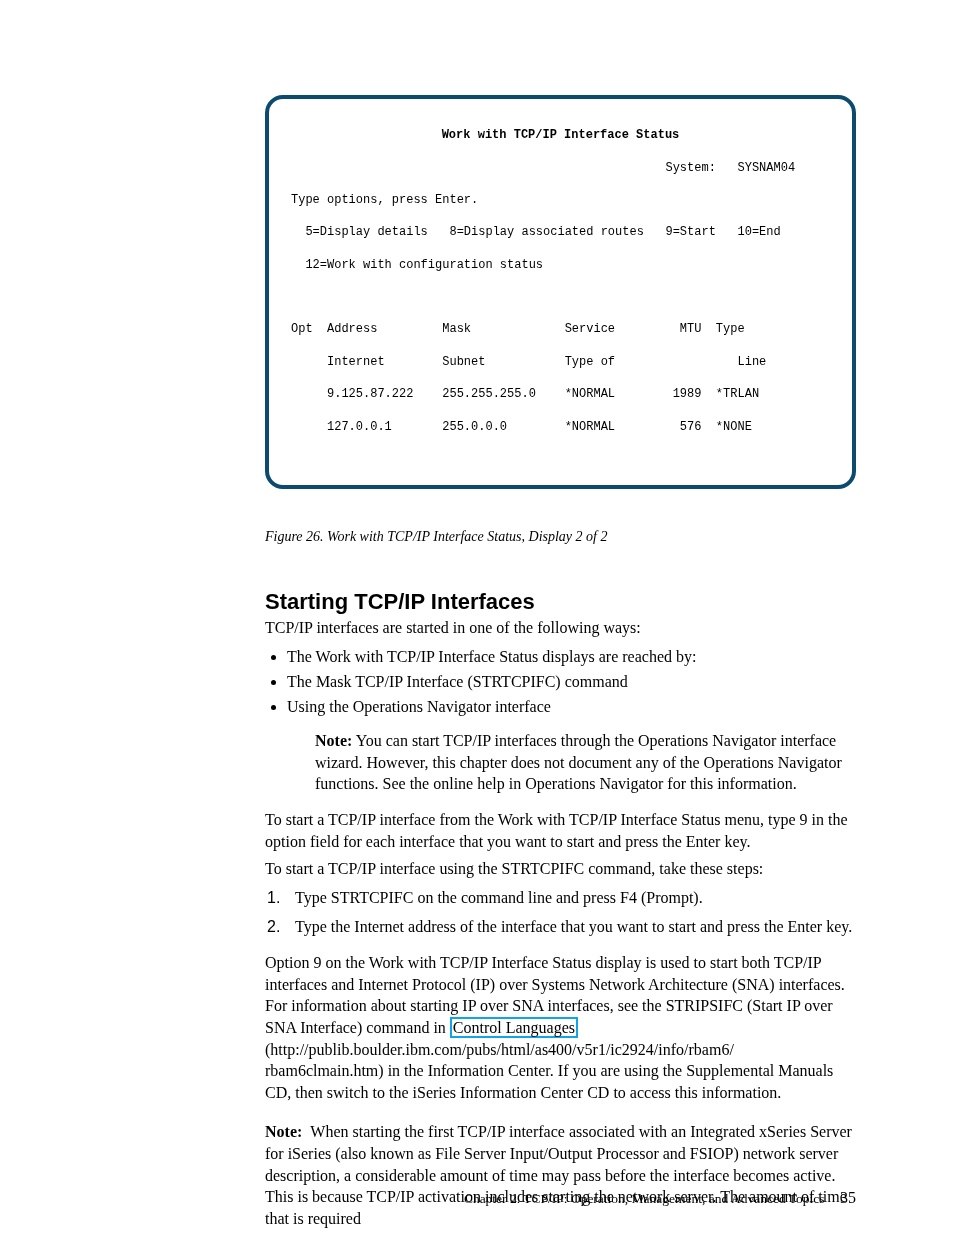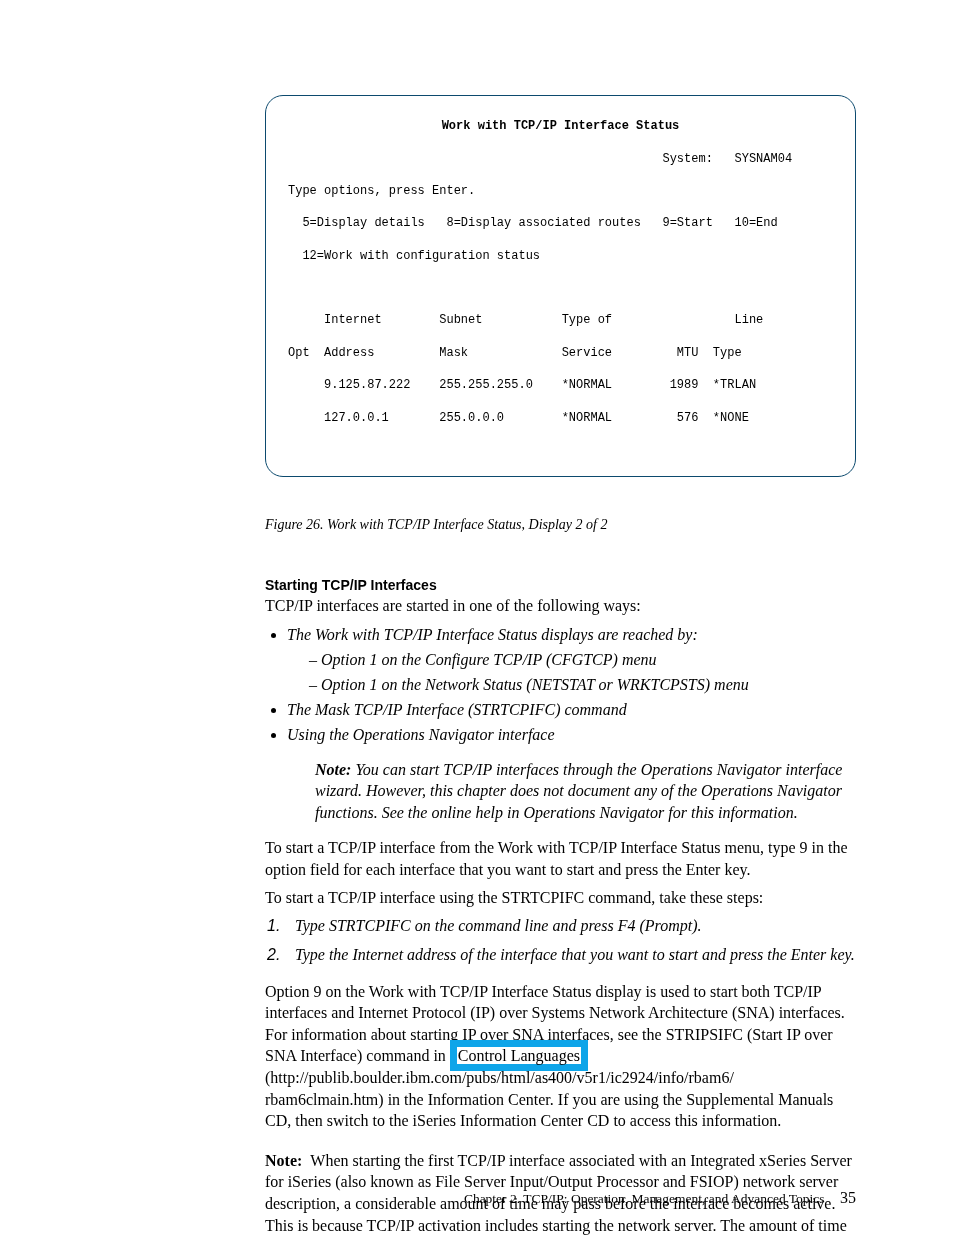--- a/index.html
+++ b/index.html
@@ -12,58 +12,58 @@
     color: #000;
   }
   .page {
     position: relative;
     width: 954px;
     height: 1235px;
     box-sizing: border-box;
     padding: 95px 98px 40px 265px; 
   }
   .terminal-wrap {
-    border: 1px solid #0c4a6e;
+    border: 4px solid #0c4a6e;
     border-radius: 18px;
-    padding: 6px 22px 18px 22px;
+    padding: 12px 22px 18px 22px;
     margin: 0 0 40px 0;
     font-family: "Courier New", Courier, monospace;
     font-size: 12px;
     line-height: 1.35;
     white-space: pre;
     overflow: hidden;
   }
   .terminal-title { text-align: center; font-weight: bold; }
   .t-row { }
   .t-hdr { font-weight: normal; }
 
   .fig-caption {
     font-style: italic;
     font-size: 14px;
     margin: 0 0 44px 0;
   }
 
   h3.section-title {
     font-family: Arial, Helvetica, sans-serif;
     font-weight: bold;
-    font-size: 14px;
+    font-size: 22px;
     margin: 0 0 2px 0;
   }
   p.body {
     font-size: 16px;
     margin: 0 0 6px 0;
     line-height: 1.35;
   }
   ul.bullets, ol.steps {
     margin: 2px 0 8px 0;
     padding-left: 22px;
     font-size: 16px;
     line-height: 1.45;
   }
-  ul.bullets li, ol.steps li { margin: 2px 0; font-style: italic; }
+  ul.bullets li, ol.steps li { margin: 2px 0; }
   ul.sub-dash {
     list-style: none;
     margin: 2px 0 2px 0;
     padding-left: 22px;
   }
   ul.sub-dash li::before { content: "– "; }
   ol.steps {
     list-style: none;
     padding-left: 22px;
     counter-reset: step;
@@ -80,21 +80,21 @@
     position: absolute;
     left: -20px;
   }
   .note-block {
     margin: 12px 0 12px 28px;
     font-size: 16px;
     line-height: 1.35;
   }
   .note-block .label { font-weight: bold; }
   .note-indent { display: block; margin-left: 48px; }
-  a.xref { color: #000; text-decoration: none; border: 7px solid #0ea5e9; padding: 0 1px; }
+  a.xref { color: #000; text-decoration: none; border: 2px solid #0ea5e9; padding: 0 1px; }
   .footer {
     position: absolute;
     right: 98px;
     bottom: 28px;
     font-size: 13.5px;
     font-family: "Times New Roman", Times, serif;
   }
   .footer .pnum { margin-left: 12px; font-size: 16px; }
 </style>
 </head>
@@ -102,38 +102,34 @@
 
 <div class="page">
 
   <div class="terminal-wrap">
 <div class="terminal-title">Work with TCP/IP Interface Status</div>
 <div class="t-row" style="text-align:left;">                                                    <span class="t-hdr">System:</span>   <span>SYSNAM04</span></div>
 <div class="t-row">Type options, press Enter.</div>
 <div class="t-row">  5=Display details   8=Display associated routes   9=Start   10=End</div>
 <div class="t-row">  12=Work with configuration status</div>
 <div class="t-row"> </div>
+<div class="t-row t-hdr">Opt  Address         Mask             Service         MTU  Type</div>
 <div class="t-row t-hdr">     Internet        Subnet           Type of                 Line</div>
-<div class="t-row t-hdr">Opt  Address         Mask             Service         MTU  Type</div>
 <div class="t-row">     9.125.87.222    255.255.255.0    *NORMAL        1989  *TRLAN</div>
 <div class="t-row">     127.0.0.1       255.0.0.0        *NORMAL         576  *NONE</div>
   </div>
 
   <p class="fig-caption">Figure 26. Work with TCP/IP Interface Status, Display 2 of 2</p>
 
   <h3 class="section-title">Starting TCP/IP Interfaces</h3>
   <p class="body">TCP/IP interfaces are started in one of the following ways:</p>
 
   <ul class="bullets">
     <li>
       <span>The Work with TCP/IP Interface Status displays are reached by:</span>
-      <ul class="sub-dash">
-        <li>Option 1 on the Configure TCP/IP (CFGTCP) menu</li>
-        <li>Option 1 on the Network Status (NETSTAT or WRKTCPSTS) menu</li>
-      </ul>
     </li>
     <li>The Mask TCP/IP Interface (STRTCPIFC) command</li>
     <li>
       <span>Using the Operations Navigator interface</span>
       <div class="note-block">
         <span class="label">Note:</span>
         <span>You can start TCP/IP interfaces through the Operations Navigator interface wizard. However, this chapter does not document any of the Operations Navigator functions. See the online help in Operations Navigator for this information.</span>
       </div>
     </li>
   </ul>

